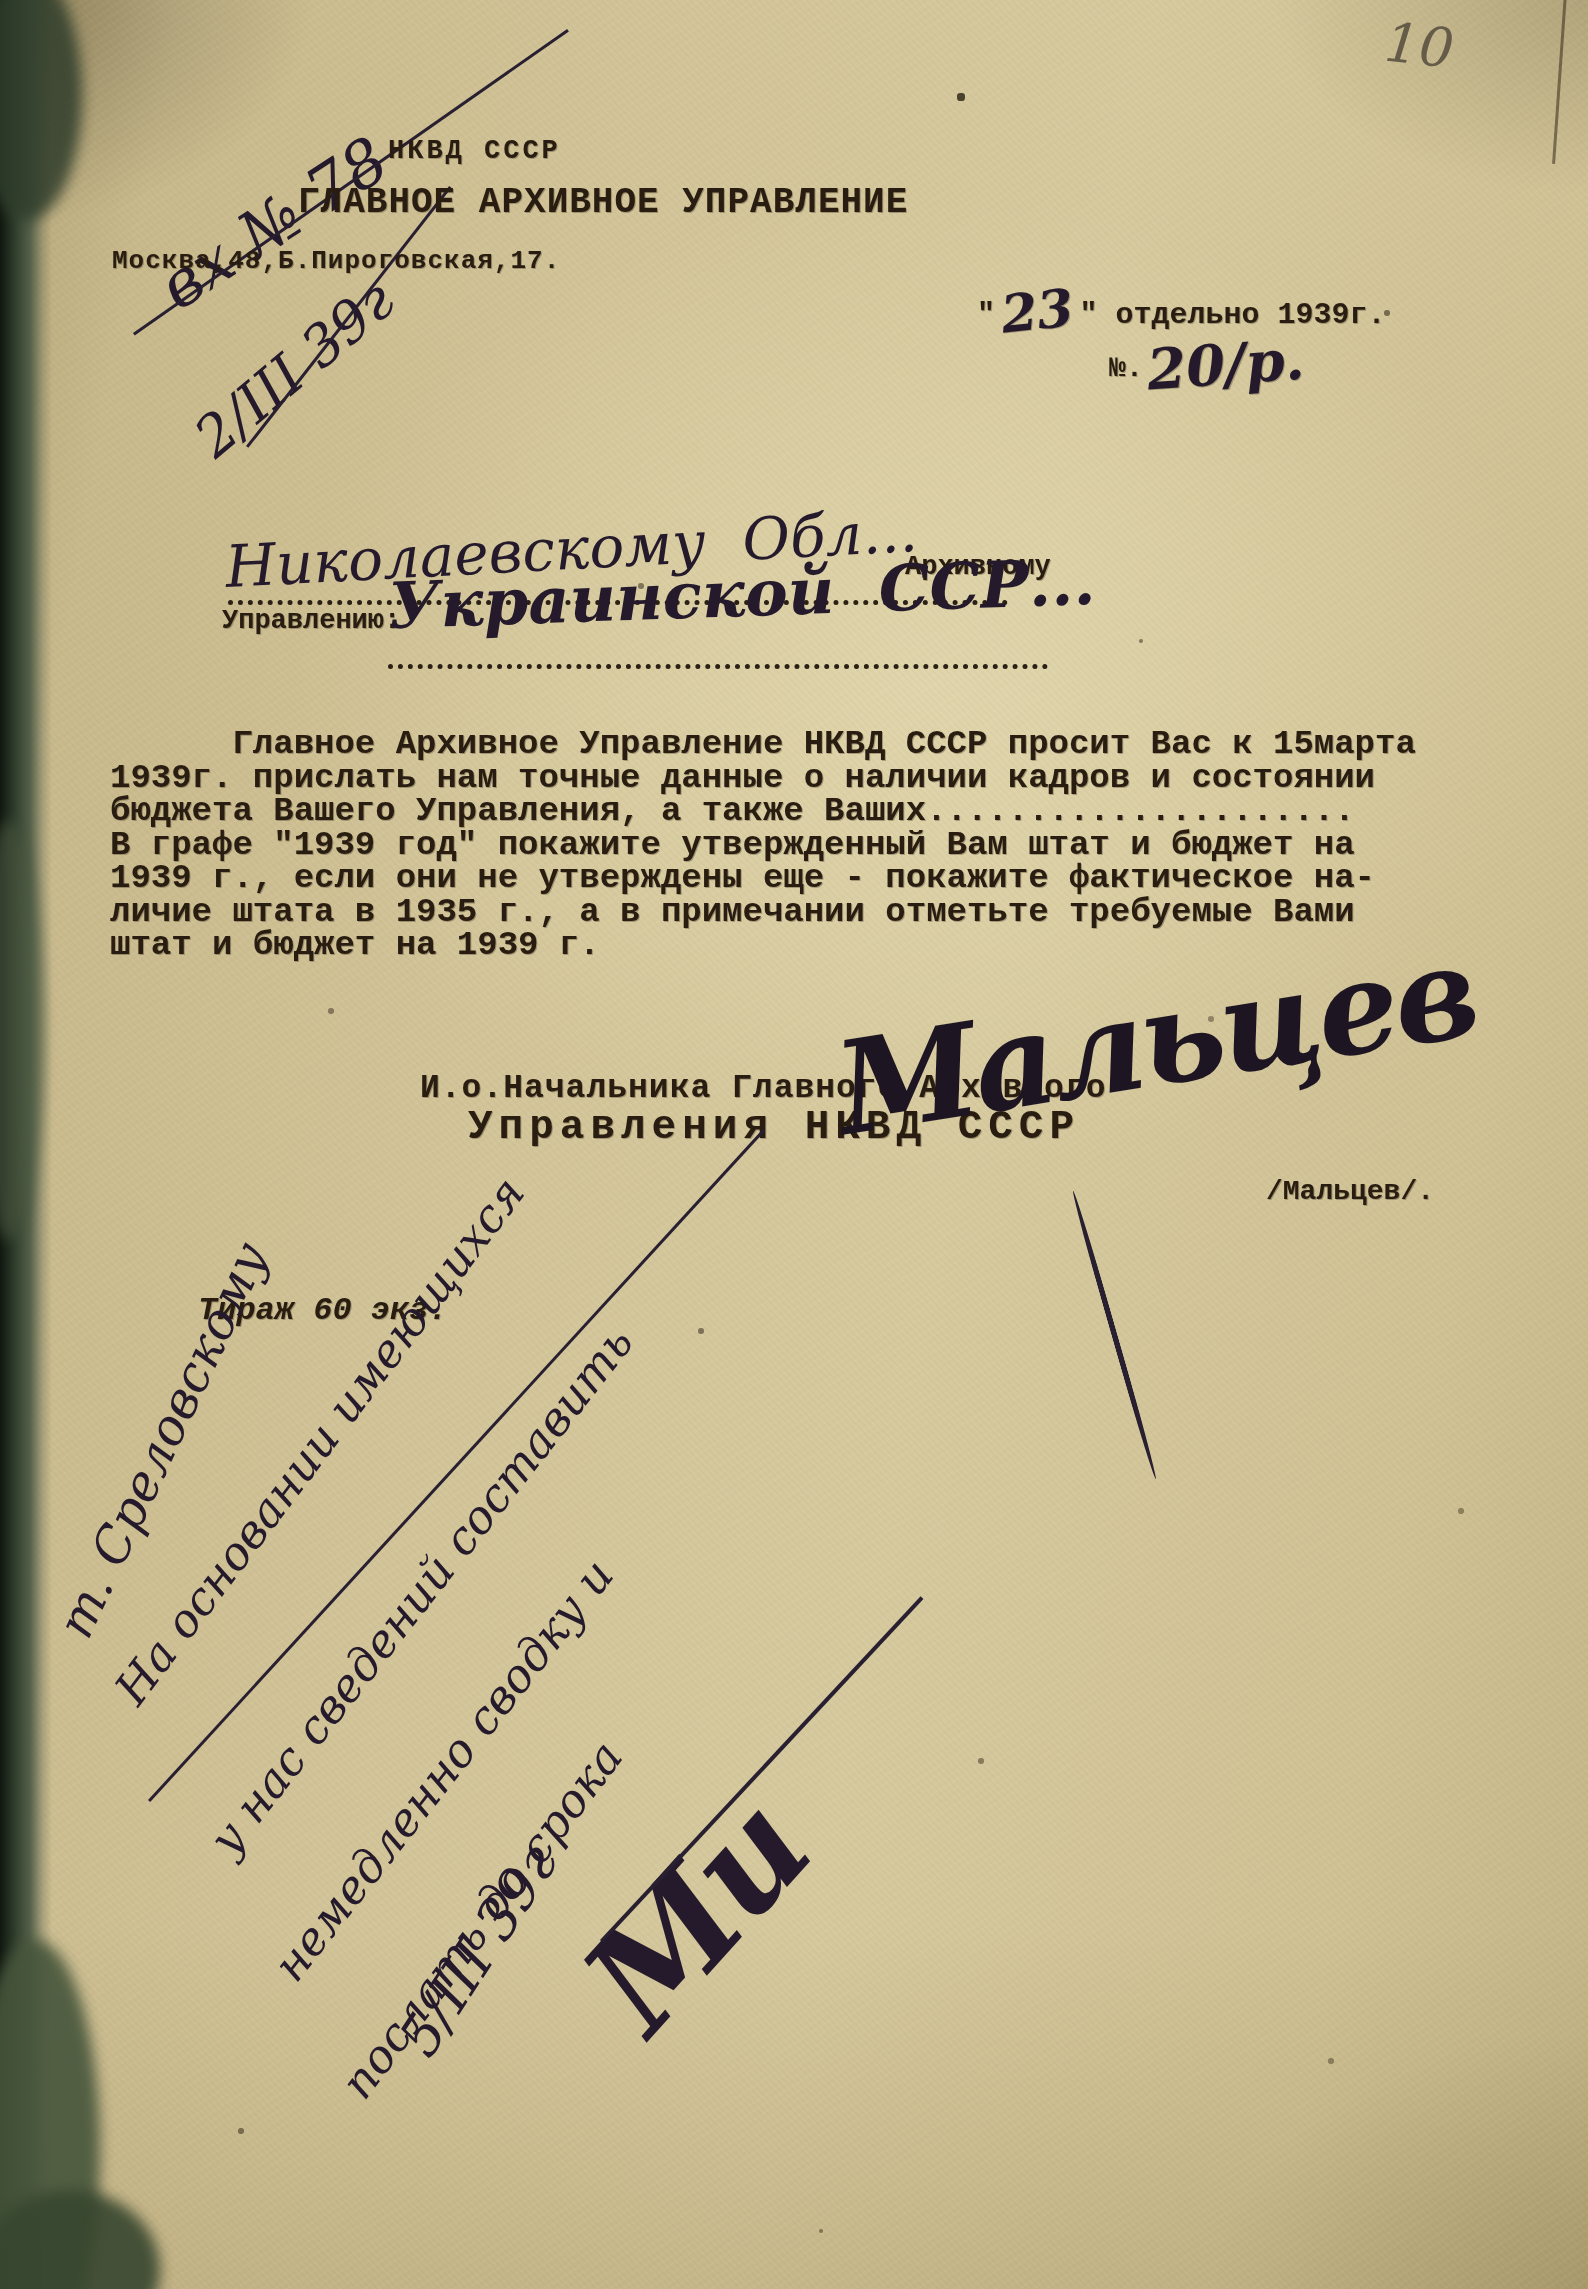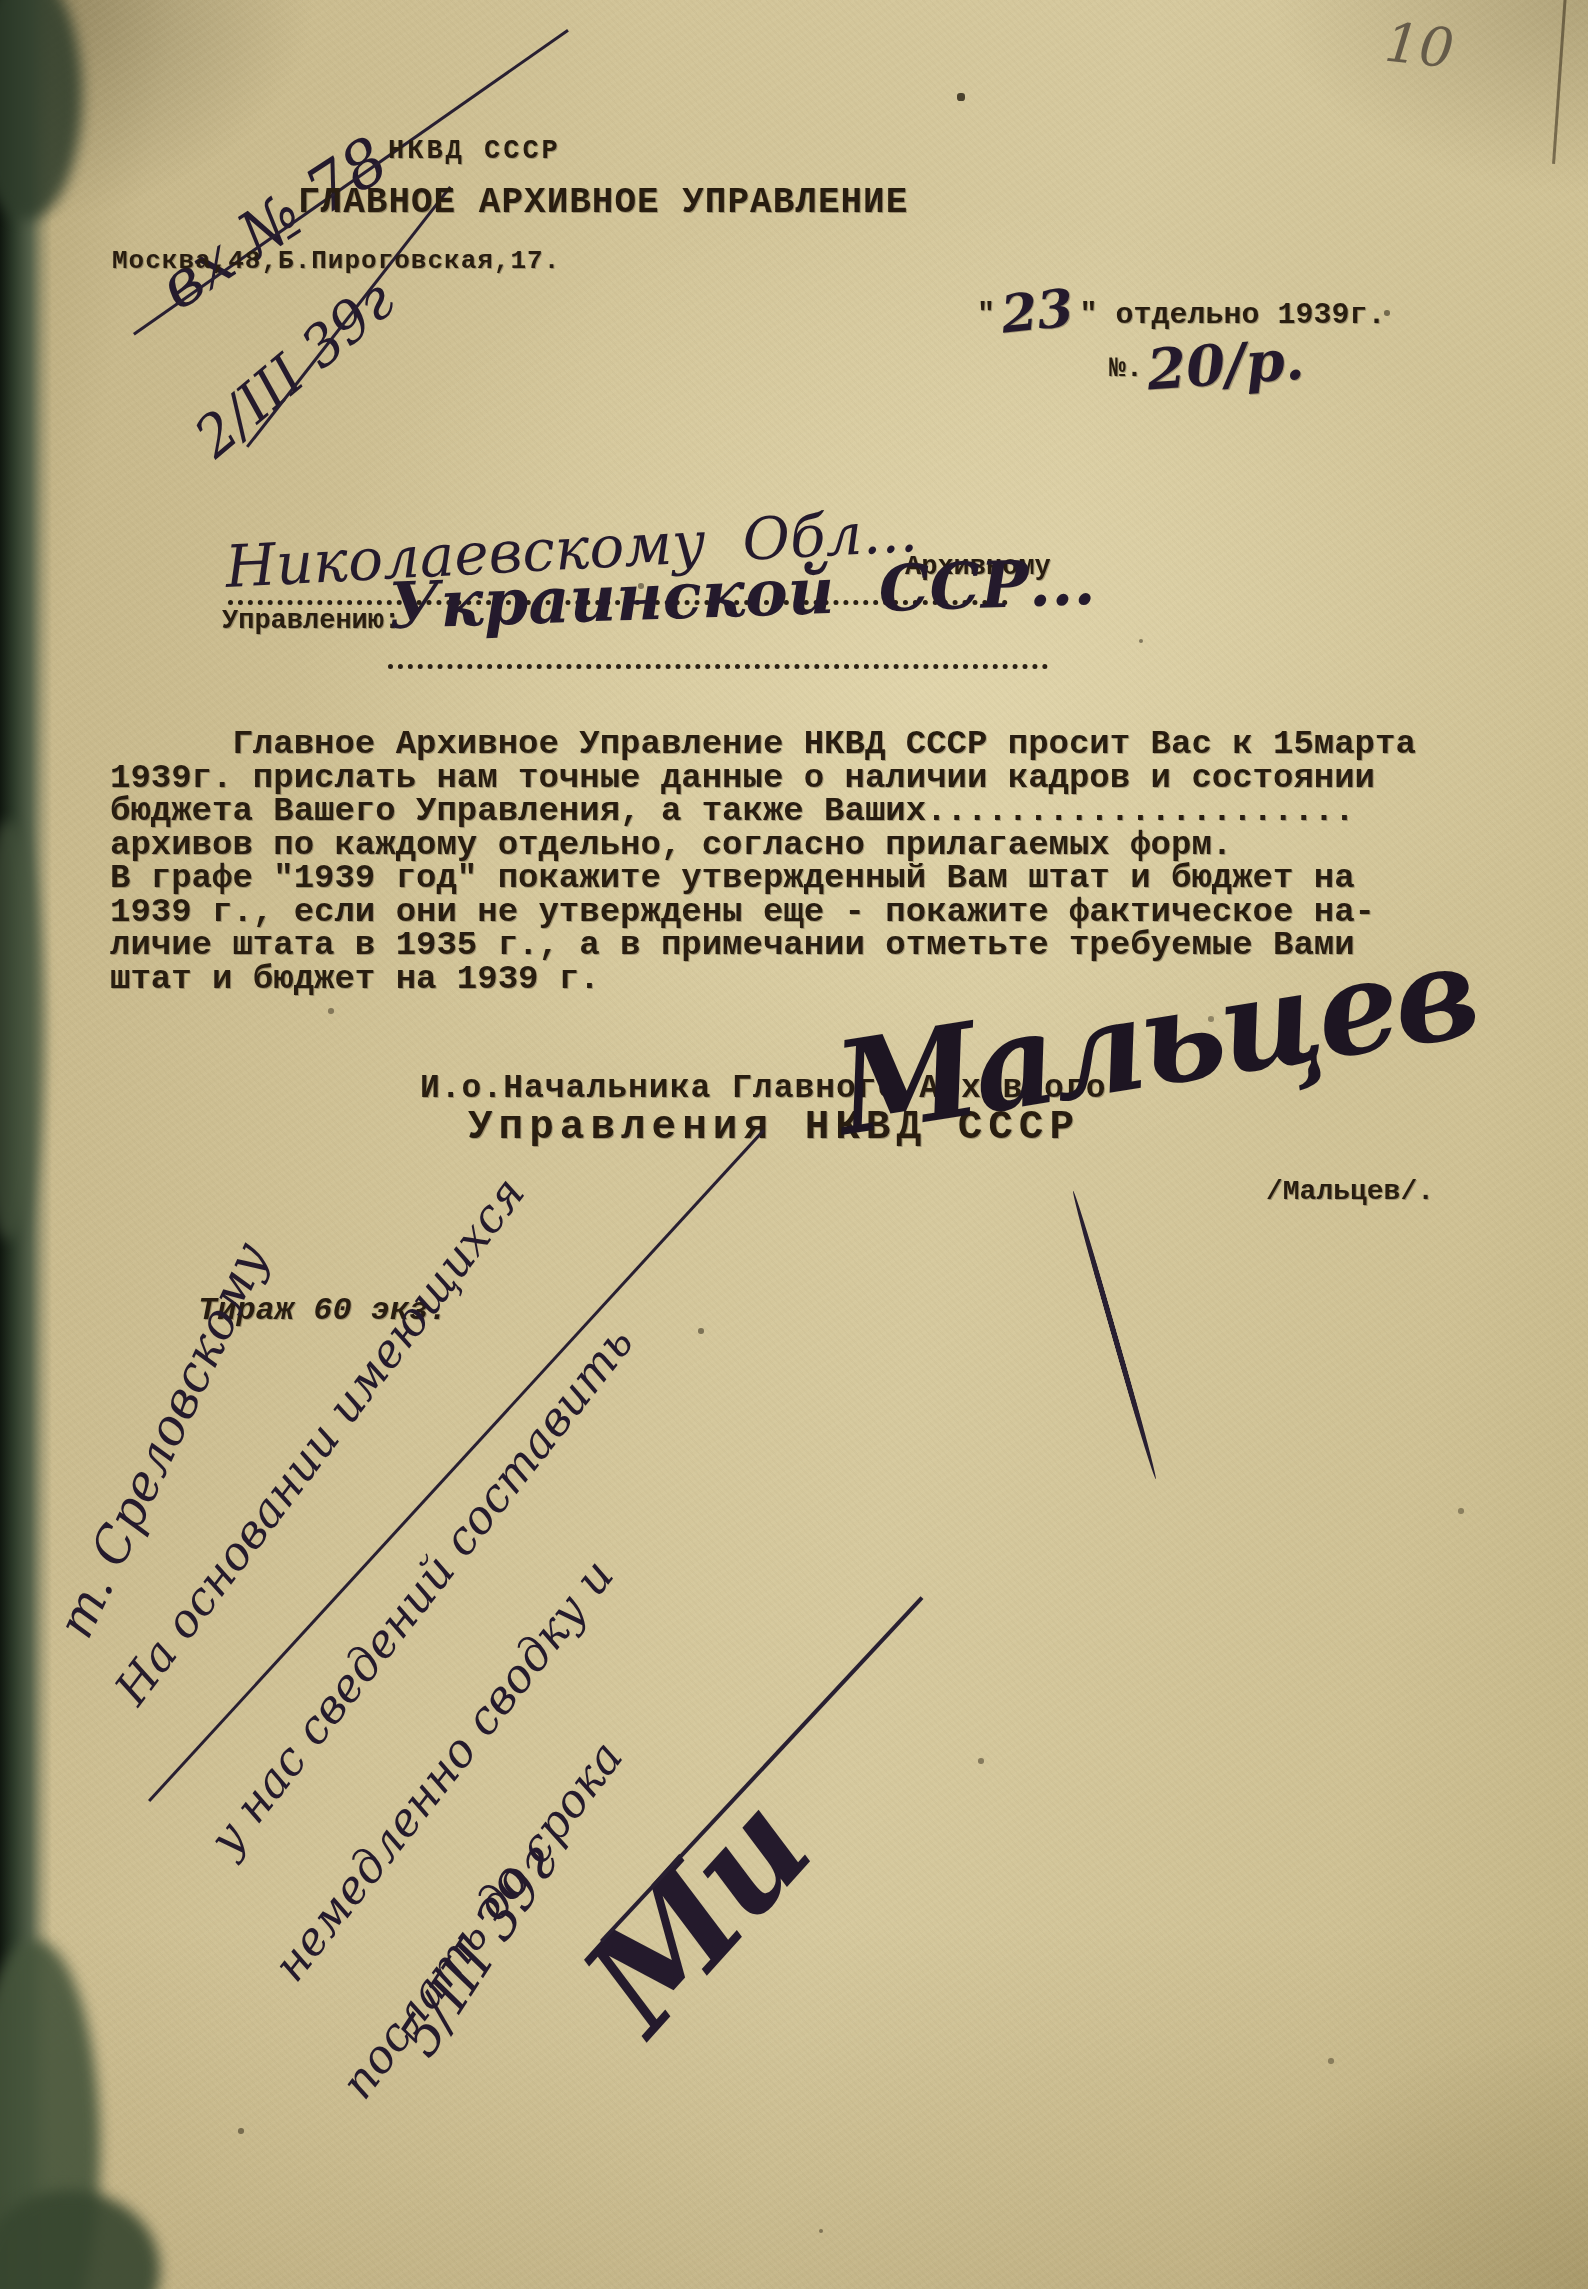--- a/index.html
+++ b/index.html
@@ -115,21 +115,20 @@
   <div class="typed adr1-typed">Архивному</div>
   <div class="dots dots1"></div>
   <div class="typed adr2-typed">Управлению:</div>
   <div class="hw hwa adr2-hw">Украинской  ССР...</div>
   <div class="dots dots2"></div>
 
   <div class="body-block">
     <div class="typed bline">      Главное Архивное Управление НКВД СССР просит Вас к 15марта</div>
     <div class="typed bline">1939г. прислать нам точные данные о наличии кадров и состоянии</div>
     <div class="typed bline">бюджета Вашего Управления, а также Ваших.....................</div>
-    <div class="typed bline">архивов по каждому отдельно, согласно прилагаемых форм.</div>
     <div class="typed bline">В графе "1939 год" покажите утвержденный Вам штат и бюджет на</div>
     <div class="typed bline">1939 г., если они не утверждены еще - покажите фактическое на-</div>
     <div class="typed bline">личие штата в 1935 г., а в примечании отметьте требуемые Вами</div>
     <div class="typed bline">штат и бюджет на 1939 г.</div>
   </div>
 
   <div class="typed sig1">И.о.Начальника Главного Архивного</div>
   <div class="typed sig2">Управления НКВД СССР</div>
   <div class="hw hwa autograph rot">Мальцев</div>
   <div class="line sigtail"></div>

